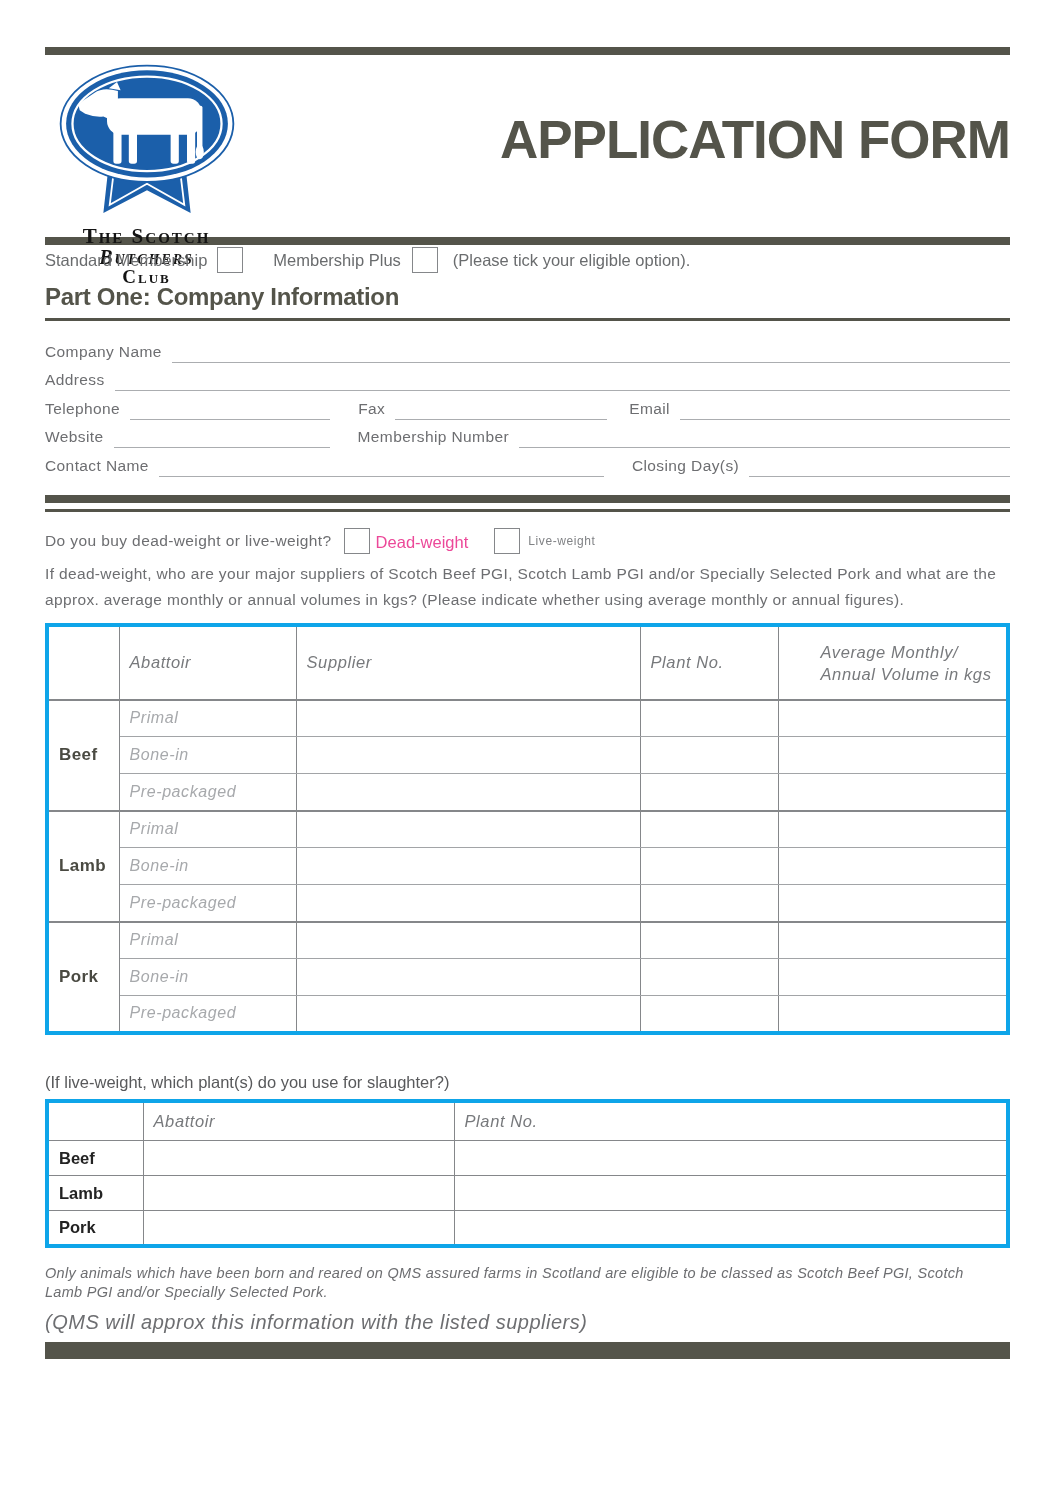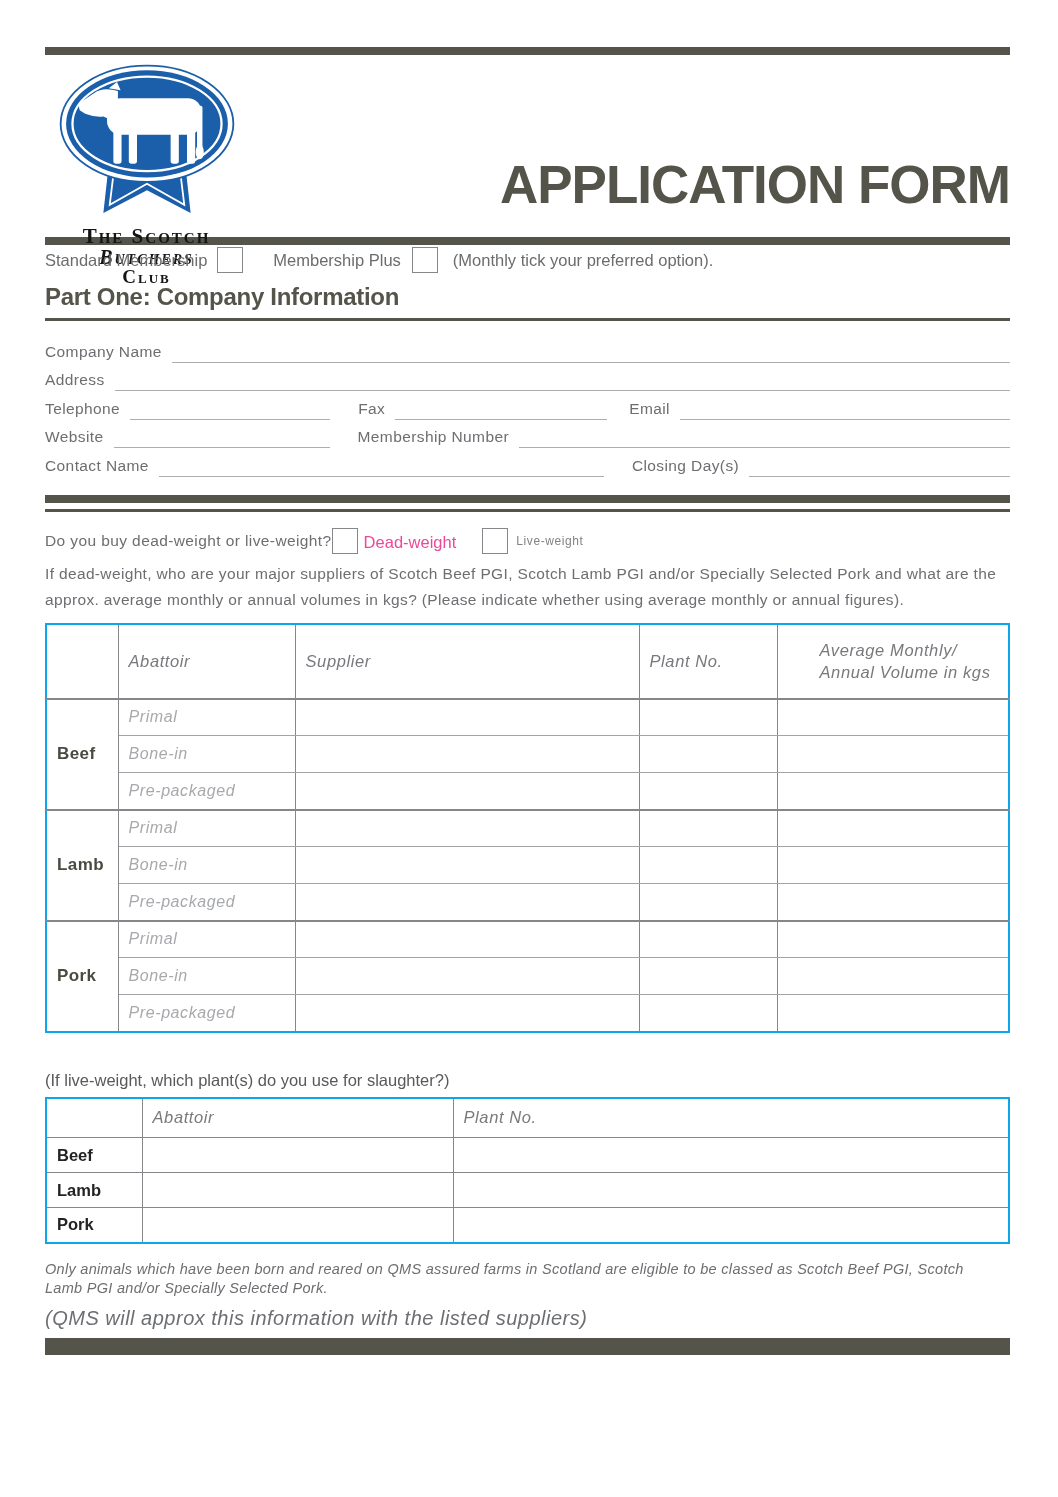--- a/index.html
+++ b/index.html
@@ -20,21 +20,21 @@
 
   
   .header-row { display:flex; justify-content:space-between; align-items:flex-start; height:182px; padding-top:7px; }
   .logo-block { width:195px; padding-left:8px; text-align:center; }
   .logo-svg { display:block; margin:0 auto; }
   .logo-text { font-family:"Liberation Serif", serif; font-weight:bold; font-variant:small-caps;
                color:#141414; line-height:1.0; margin-top:4px; }
   .logo-text .l1 { font-size:21px; letter-spacing:2px; }
   .logo-text .l2 { font-size:20px; letter-spacing:2px;font-style:italic; }
   .logo-text .l3 { font-size:19px; letter-spacing:2px; }
-  .app-title { font-size:53px; font-weight:bold; color:#54544a; letter-spacing:-1px; margin-top:92px; white-space:nowrap; }
+  .app-title { font-size:53px; font-weight:bold; color:#54544a; letter-spacing:-1px; margin-top:47px; white-space:nowrap; }
 
   
   .membership-row { display:flex; align-items:center; margin-top:0; height:30px; }
   .checkbox { width:26px; height:26px; border:1.5px solid #85878a; background:#fff; flex:0 0 auto; }
   .h-text { color:#6a6c6e; font-size:16.5px; }
   .membership-row .lbl1 { margin-right:10px; }
   .membership-row .cb1 { margin-right:30px; }
   .membership-row .lbl2 { margin-right:11px; }
   .membership-row .cb2 { margin-right:15px; }
 
@@ -45,29 +45,29 @@
   
   .fields { margin-top:13px; font-size:15.5px; letter-spacing:0.4px; color:#6d6e71; }
   .f-row { display:flex; align-items:flex-end; height:28.5px; }
   .f-label { white-space:nowrap; padding-bottom:2px; }
   .f-line { border-bottom:1.5px solid #abadb0; height:22px; flex:1 1 auto; }
   .f-line.fixed { flex:0 0 auto; }
   .gap-s { margin-left:10px; } .gap-m { margin-left:28px; } .gap-l { margin-left:22px; }
 
   
   .q-row { display:flex; align-items:center; margin-top:15px; height:28px; }
-  .q-label { font-size:15.5px; letter-spacing:0.4px; color:#6d6e71; }
+  .q-label { font-size:15.5px; letter-spacing:0.4px; color:#6d6e71; margin-right:12px; }
   .dw-label { color:#ec4899; font-size:16.5px; margin:4px 26px 0 6px; }
   .lw-label { color:#808285; font-size:12px; letter-spacing:0.6px; margin-left:8px; }
   .instructions { margin-top:6px; font-size:15.5px; letter-spacing:0.35px; color:#6d6e71; line-height:26px; max-width:960px; }
 
   
   table { border-collapse:collapse; width:100%; table-layout:fixed; }
   .vol-table { margin-top:10px; }
-  .vol-table, .plant-table { border:2px solid #0ea5e9; }
+  .vol-table, .plant-table { border:4px solid #0ea5e9; }
   .vol-table th, .vol-table td, .plant-table th, .plant-table td {
     border:1.5px solid #85878a; padding:0 10px; text-align:left; vertical-align:middle;
   }
   .vol-table thead th { height:75px; font-style:italic; font-weight:normal; color:#77797c;
     font-size:16.5px; letter-spacing:0.6px; }
   .vol-table tbody tr { height:37px; }
   .vol-table .sub-row td { border-top:1px solid #a2a4a7; border-bottom:1px solid #a2a4a7;font-style:italic; }
   .vol-table tbody tr.group-start td, .vol-table tbody tr.group-start th { border-top:2px solid #85878a; }
   .group-name { font-weight:bold; color:#4a4a42; font-size:17px; letter-spacing:0.4px; }
   .sub-label { color:#a7a9ac; font-size:16px; letter-spacing:0.6px; }
@@ -125,21 +125,21 @@
     <div class="app-title">APPLICATION FORM</div>
   </div>
 
   <div class="bar bar-logo-bottom"></div>
 
   <div class="membership-row">
     <span class="h-text lbl1">Standard Membership</span>
     <span class="checkbox cb1"></span>
     <span class="h-text lbl2">Membership Plus</span>
     <span class="checkbox cb2"></span>
-    <span class="h-text">(Monthly tick your preferred option).</span>
+    <span class="h-text">(Please tick your eligible option).</span>
   </div>
 
   <div class="part-heading">Part One: Company Information</div>
   <div class="thin-rule heading-rule"></div>
 
   <div class="fields">
     <div class="f-row">
       <span class="f-label">Company Name</span>
       <span class="f-line gap-s"></span>
     </div>

